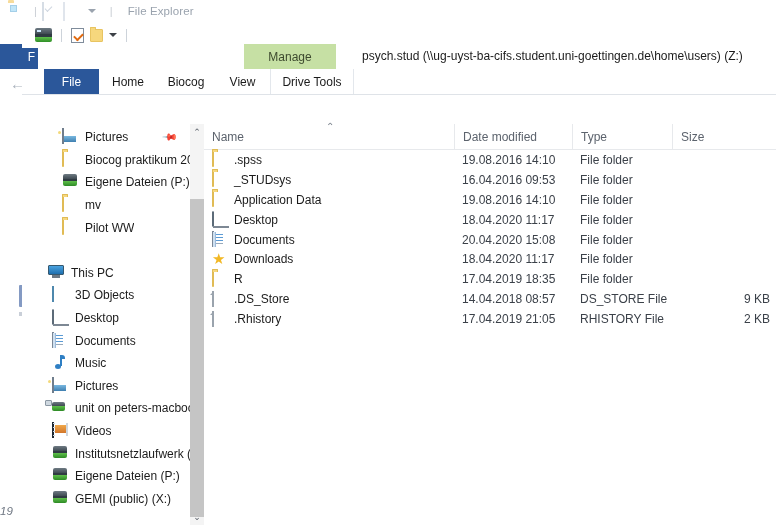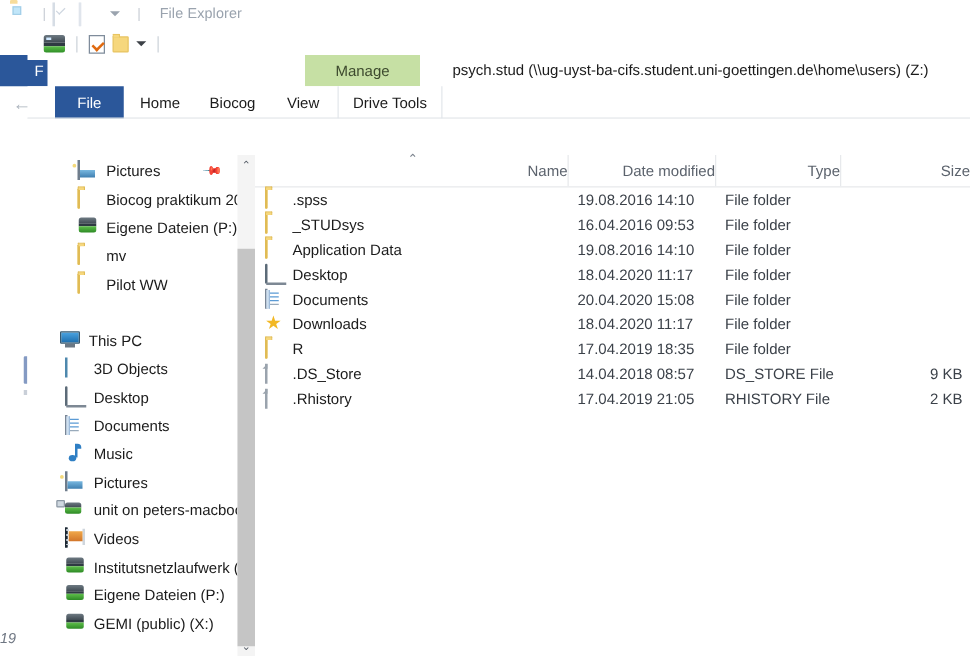--- a/index.html
+++ b/index.html
@@ -302,21 +302,21 @@
   
   .filepane {
     position:absolute; left:182px; top:0; width:572px; height:401px; background:#ffffff;
   }
   .col-headers {
     position:absolute; left:0; top:0; width:572px; height:26px;
     border-bottom:1px solid #e7e9ec; box-sizing:border-box;
   }
   .col {
     position:absolute; top:0; height:25px; font-size:12px; color:#5c636d;
-    display:flex; align-items:center; box-sizing:border-box;justify-content:flex-end;
+    display:flex; align-items:center; box-sizing:border-box;
   }
   .col-name { left:0;   width:250px; padding-left:8px; }
   .col-date { left:250px; width:118px; padding-left:8px; border-left:1px solid #e7e9ec; }
   .col-type { left:368px; width:100px; padding-left:8px; border-left:1px solid #e7e9ec; }
   .col-size { left:468px; width:104px; padding-left:8px; border-left:1px solid #e7e9ec; }
   .sort-chevron {
     position:absolute; left:122px; top:-3px; font-size:10px; color:#7b838d;
   }
 
   .filerows { position:absolute; left:0; top:26px; width:572px; }

